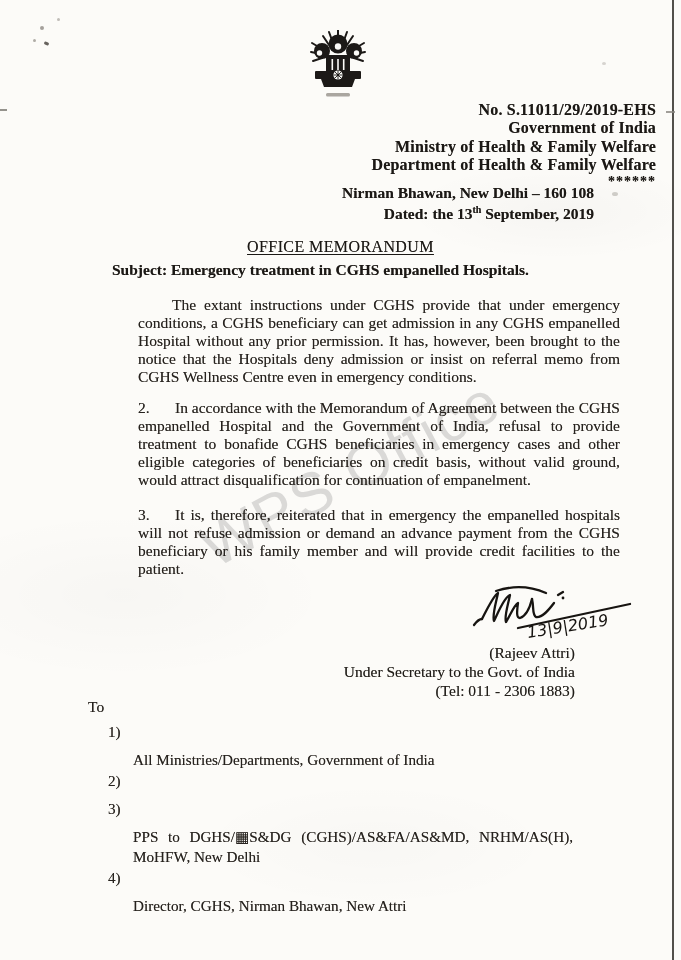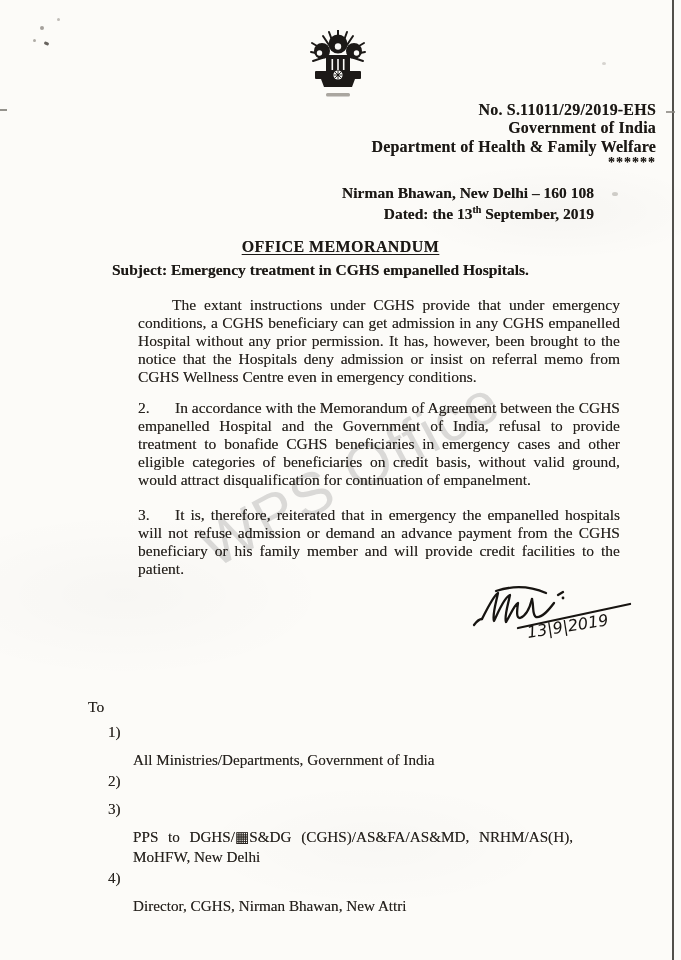--- a/index.html
+++ b/index.html
@@ -29,21 +29,21 @@
 
   .address-block{
     position:absolute; right:87px; top:183px;
     text-align:right; font-weight:bold; color:#1b1815;
     font-size:15.5px; line-height:20.5px;
   }
   .address-block .sup{ font-size:10px; vertical-align:super; line-height:0; }
 
   .om-title{
     position:absolute; left:0; top:238px; width:681px;
-    text-align:center; font-weight:bold; color:#1b1815; font-size:16px;
+    text-align:center; font-weight:normal; color:#1b1815; font-size:16px;
     letter-spacing:0.4px;
   }
   .om-title span{ text-decoration:underline; text-underline-offset:2px; }
 
   .subject{
     position:absolute; left:112px; top:261px;
     font-weight:bold; color:#1b1815; font-size:15.5px;
   }
 
   
@@ -140,20 +140,21 @@
         <line x1="26.9" y1="48.1" x2="33.1" y2="41.9"></line>
       </g>
       <circle cx="30" cy="45" r="1.2" fill="#1c1917"></circle>
       <rect x="18" y="63" width="24" height="3.6" rx="1.5" fill="#8f8a83" opacity="0.75"></rect>
     </svg>
   </div>
 
   <div class="header-block soft">
     <div>No. S.11011/29/2019-EHS</div>
     <div>Government of India</div>
+    <div>Ministry of Health &amp; Family Welfare</div>
     <div>Department of Health &amp; Family Welfare</div>
     <div class="stars">******</div>
   </div>
 
   <div class="address-block soft">
     <div>Nirman Bhawan, New Delhi – 160 108</div>
     <div><span>Dated: the 13</span><span class="sup">th</span><span> September, 2019</span></div>
   </div>
 
   <div class="om-title soft"><span>OFFICE MEMORANDUM</span></div>
@@ -171,20 +172,25 @@
         <path d="M64,14 C66,22 64,30 68,32 C74,33 80,26 86,18"></path>
         <path d="M28,6 C46,0 64,2 78,8"></path>
         <path d="M50,43 L162,19"></path>
         <path d="M90,10 l5,-3"></path>
       </g>
       <circle cx="95" cy="13" r="1.4" fill="#171411"></circle>
       <text x="60" y="53" transform="rotate(-9 60 53)" font-family="DejaVu Sans, sans-serif" font-size="16" font-style="italic" fill="#171411">13|9|2019</text>
     </svg>
   </div>
 
+  <div class="sign-block soft">
+    <div>(Rajeev Attri)</div>
+    <div>Under Secretary to the Govt. of India</div>
+    <div>(Tel: 011 - 2306 1883)</div>
+  </div>
 
   <div class="to-label soft">To</div>
   <div class="recipients soft">
     <div class="recipient">
       <span class="rnum">1)</span>
       <div class="rlines">
           <div class="rline">All Ministries/Departments, Government of India</div>
         </div>
     </div>
     <div class="recipient">

